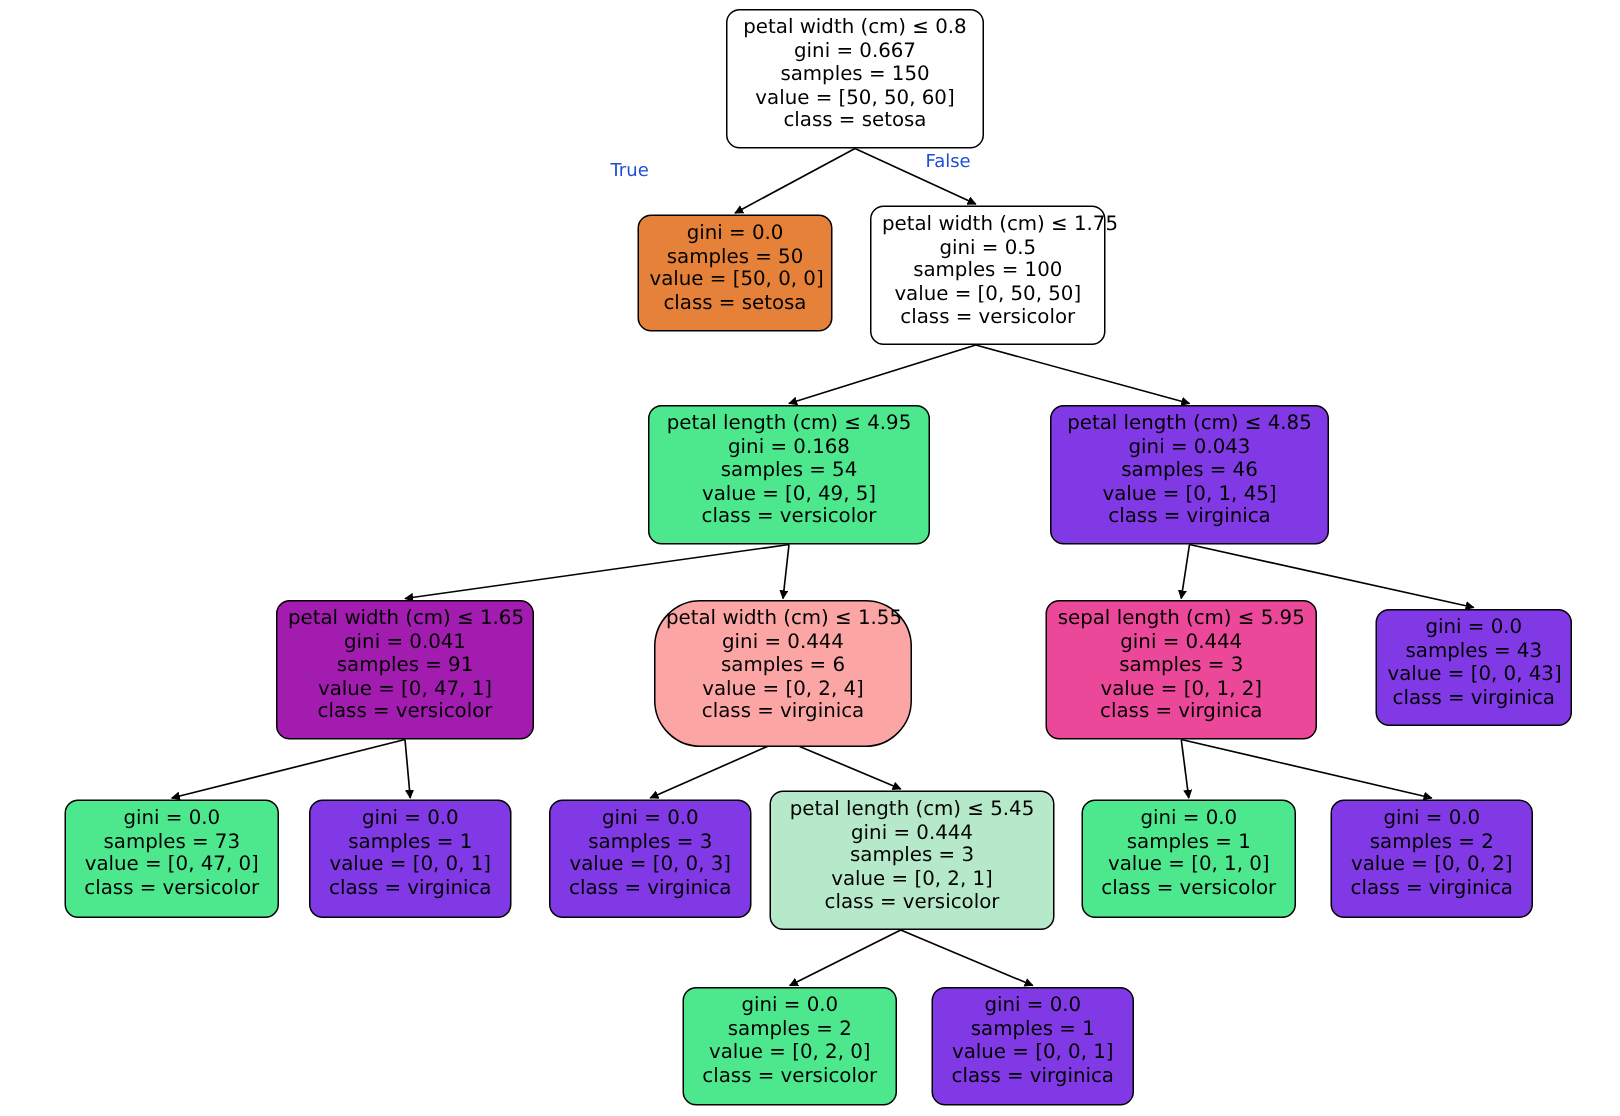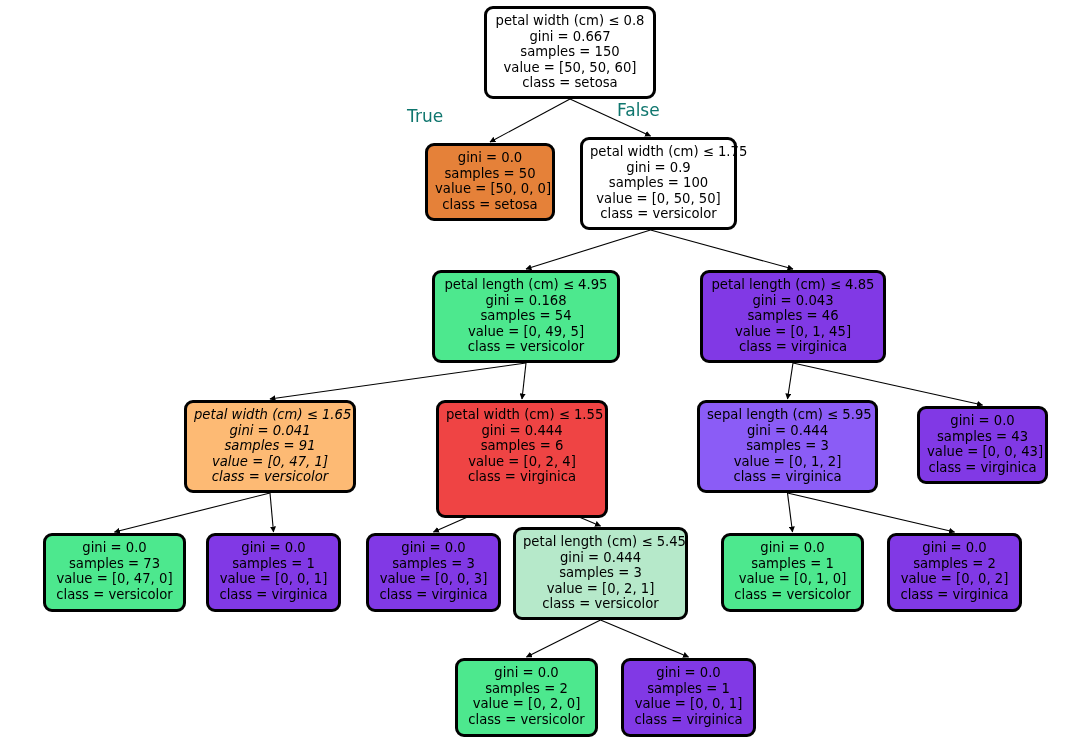--- a/index.html
+++ b/index.html
@@ -7,34 +7,34 @@
     width:1080px;height:744px;
     background:#ffffff;
     font-family:"DejaVu Sans","Liberation Sans",sans-serif;
     overflow:hidden;
   }
   #tree{position:relative;width:1080px;height:744px;}
   svg#edges{position:absolute;left:0;top:0;width:1080px;height:744px;}
   .node{
     position:absolute;
     box-sizing:border-box;
-    border:3px solid #000000;
+    border:1px solid #000000;
     border-radius:9px;
     text-align:center;
     color:#000000;
     font-size:13.2px;
     line-height:15.6px;
     padding:4px 7px 5px 7px;
     white-space:nowrap;
   }
   .node .ln{display:block;}
   .edge-label{
     position:absolute;
-    font-size:17px;
-    color:#0f766e;
+    font-size:12px;
+    color:#1d4ed8;
     white-space:nowrap;
   }
 </style>
 </head>
 <body>
 
 <div id="tree">
 
   <svg id="edges" viewBox="0 0 1080 744" xmlns="http://www.w3.org/2000/svg">
     <defs>
@@ -71,54 +71,54 @@
         <span class="ln">class = setosa</span>
       </div>
       <div class="node" style="left: 425px; top: 143px; width: 130px; height: 78px; background: rgb(229, 129, 57);">
         <span class="ln">gini = 0.0</span>
         <span class="ln">samples = 50</span>
         <span class="ln">value = [50, 0, 0]</span>
         <span class="ln">class = setosa</span>
       </div>
       <div class="node" style="left: 580px; top: 137px; width: 157px; height: 93px; background: rgb(255, 255, 255);">
         <span class="ln">petal width (cm) ≤ 1.75</span>
-        <span class="ln">gini = 0.9</span>
+        <span class="ln">gini = 0.5</span>
         <span class="ln">samples = 100</span>
         <span class="ln">value = [0, 50, 50]</span>
         <span class="ln">class = versicolor</span>
       </div>
       <div class="node" style="left: 432px; top: 270px; width: 188px; height: 93px; background: rgb(77, 232, 142);">
         <span class="ln">petal length (cm) ≤ 4.95</span>
         <span class="ln">gini = 0.168</span>
         <span class="ln">samples = 54</span>
         <span class="ln">value = [0, 49, 5]</span>
         <span class="ln">class = versicolor</span>
       </div>
       <div class="node" style="left: 700px; top: 270px; width: 186px; height: 93px; background: rgb(129, 57, 229);">
         <span class="ln">petal length (cm) ≤ 4.85</span>
         <span class="ln">gini = 0.043</span>
         <span class="ln">samples = 46</span>
         <span class="ln">value = [0, 1, 45]</span>
         <span class="ln">class = virginica</span>
       </div>
-      <div class="node" style="left: 184px; top: 400px; width: 172px; height: 93px; background: #fdba74; font-style: italic;">
+      <div class="node" style="left: 184px; top: 400px; width: 172px; height: 93px; background: #a21caf;">
         <span class="ln">petal width (cm) ≤ 1.65</span>
         <span class="ln">gini = 0.041</span>
         <span class="ln">samples = 91</span>
         <span class="ln">value = [0, 47, 1]</span>
         <span class="ln">class = versicolor</span>
       </div>
-      <div class="node" style="left: 436px; top: 400px; width: 172px; height: 118px; background: #ef4444;">
+      <div class="node" style="left: 436px; top: 400px; width: 172px; height: 98px; background: #fca5a5; border-radius: 31px;">
         <span class="ln">petal width (cm) ≤ 1.55</span>
         <span class="ln">gini = 0.444</span>
         <span class="ln">samples = 6</span>
         <span class="ln">value = [0, 2, 4]</span>
         <span class="ln">class = virginica</span>
       </div>
-      <div class="node" style="left: 697px; top: 400px; width: 181px; height: 93px; background: #8b5cf6;">
+      <div class="node" style="left: 697px; top: 400px; width: 181px; height: 93px; background: #ec4899;">
         <span class="ln">sepal length (cm) ≤ 5.95</span>
         <span class="ln">gini = 0.444</span>
         <span class="ln">samples = 3</span>
         <span class="ln">value = [0, 1, 2]</span>
         <span class="ln">class = virginica</span>
       </div>
       <div class="node" style="left: 917px; top: 406px; width: 131px; height: 78px; background: rgb(129, 57, 229);">
         <span class="ln">gini = 0.0</span>
         <span class="ln">samples = 43</span>
         <span class="ln">value = [0, 0, 43]</span>
@@ -135,21 +135,21 @@
         <span class="ln">samples = 1</span>
         <span class="ln">value = [0, 0, 1]</span>
         <span class="ln">class = virginica</span>
       </div>
       <div class="node" style="left: 366px; top: 533px; width: 135px; height: 79px; background: rgb(129, 57, 229);">
         <span class="ln">gini = 0.0</span>
         <span class="ln">samples = 3</span>
         <span class="ln">value = [0, 0, 3]</span>
         <span class="ln">class = virginica</span>
       </div>
-      <div class="node" style="left: 513px; top: 527px; width: 175px; height: 93px; background: rgb(182, 233, 202);">
+      <div class="node" style="left: 513px; top: 527px; width: 190px; height: 93px; background: rgb(182, 233, 202);">
         <span class="ln">petal length (cm) ≤ 5.45</span>
         <span class="ln">gini = 0.444</span>
         <span class="ln">samples = 3</span>
         <span class="ln">value = [0, 2, 1]</span>
         <span class="ln">class = versicolor</span>
       </div>
       <div class="node" style="left: 721px; top: 533px; width: 143px; height: 79px; background: rgb(77, 232, 142);">
         <span class="ln">gini = 0.0</span>
         <span class="ln">samples = 1</span>
         <span class="ln">value = [0, 1, 0]</span>

